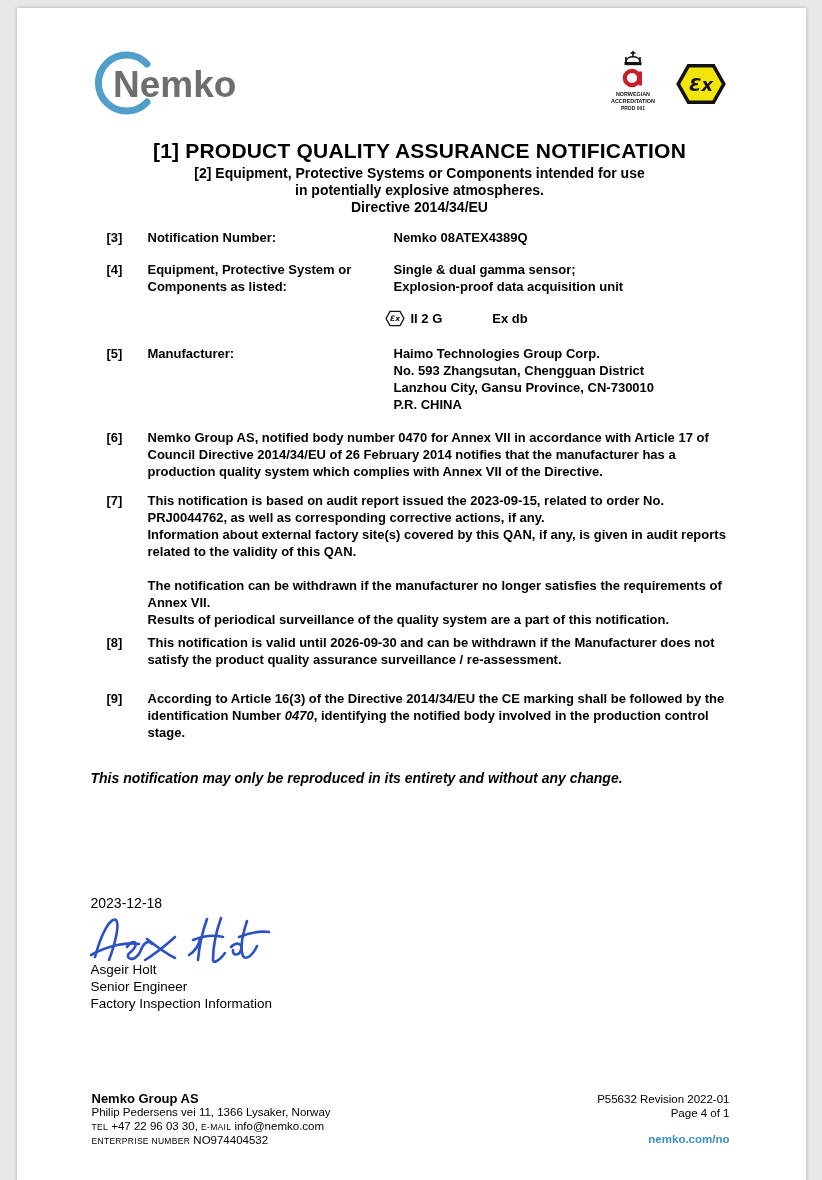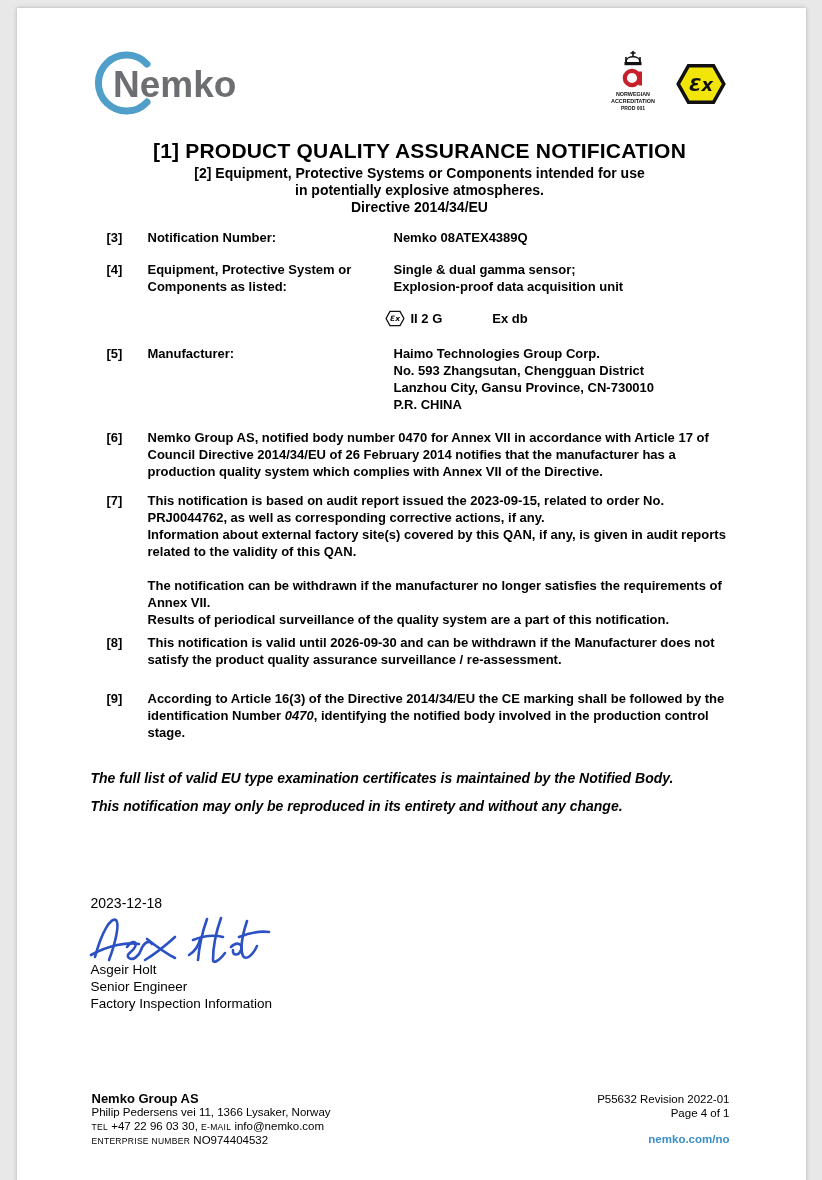--- a/index.html
+++ b/index.html
@@ -160,21 +160,20 @@
     <div class="row full m-s9">
       <span class="num">[9]</span>
       <span class="txt"><span>According to Article 16(3) of the Directive 2014/34/EU the CE marking shall be followed by the
 identification Number </span><span class="italic-num">0470</span><span>, identifying the notified body involved in the production control
 stage.</span></span>
     </div>
 
   </div>
 
   <div class="statements">
-    <p>The full list of valid EU type examination certificates is maintained by the Notified Body.</p>
     <p>This notification may only be reproduced in its entirety and without any change.</p>
   </div>
 
   <div class="sig-block">
     <div class="sig-date">2023-12-18</div>
     <svg class="sig-svg" width="215" height="56" viewBox="0 0 215 56">
       <g fill="none" stroke="#2b51c3" stroke-width="2.6" stroke-linecap="round" stroke-linejoin="round">
         <path d="M6,46 C13,20 22,6 27,9 C31,13 26,33 20,49"></path>
         <path d="M2,44 C20,34 38,31 50,33"></path>
         <path d="M38,36 c5,-7 11,-6 8,0 c-3,6 -10,7 -6,11 c4,3 10,-2 12,-8 c3,-8 8,-10 11,-6"></path>

